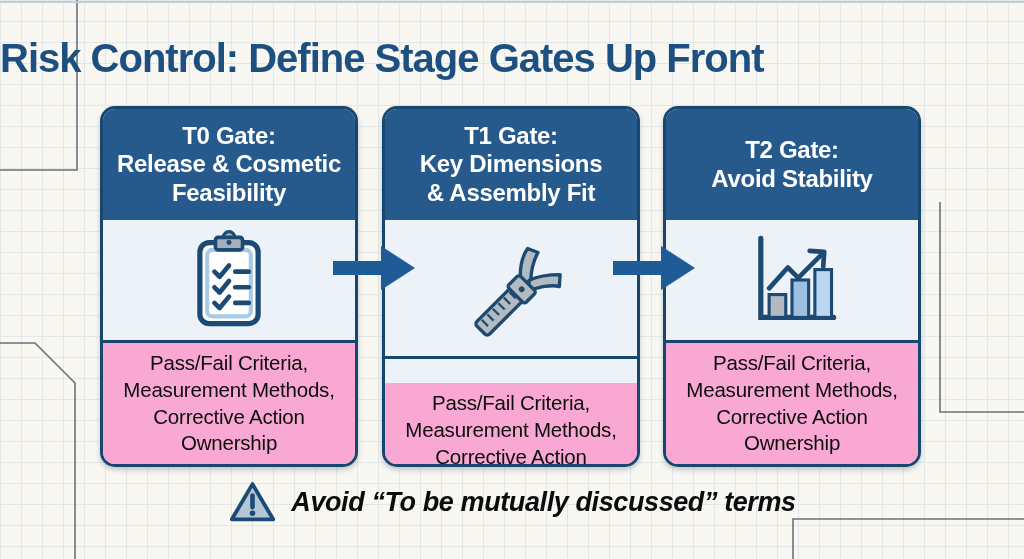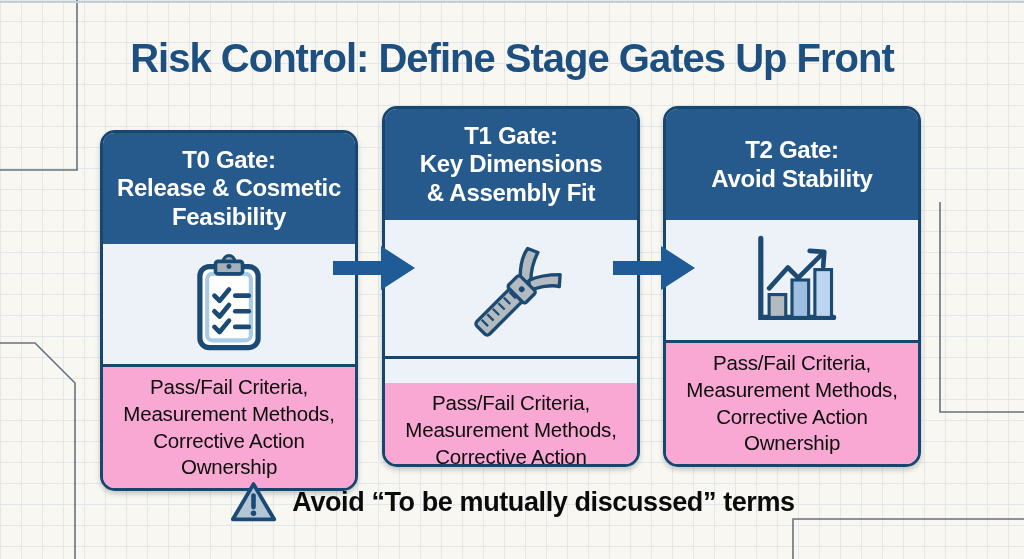--- a/index.html
+++ b/index.html
@@ -10,36 +10,36 @@
     font-family:"Liberation Sans", sans-serif;
     background-color:#f8f7f2;
     background-image:
       linear-gradient(#e2e8e9 1px, transparent 1px),
       linear-gradient(90deg, #e2e8e9 1px, transparent 1px);
     background-size:21px 21px;
   }
   .deco{position:absolute;left:0;top:0;width:1024px;height:559px;pointer-events:none;}
   .title{
     position:absolute;left:0;right:0;top:36px;
-    text-align:center;
+    text-align:left;
     font-size:40px;font-weight:bold;letter-spacing:-1px;
     color:#1d5080;
     white-space:nowrap;
   }
   .card{
     position:absolute;top:106px;height:361px;width:258px;
     box-sizing:border-box;
     border:3px solid #17466f;
     border-radius:15px;
     overflow:hidden;
     background:#ecf2f7;
     display:flex;flex-direction:column;
     box-shadow:0 3px 5px rgba(40,60,80,.25);
   }
-  .card-1{left:100px;margin-top:24px;} .card-2{left:382px;gap:24px;} .card-3{left:663px;}
+  .card-1{left:100px;} .card-2{left:382px;gap:24px;} .card-3{left:663px;}
   .card-header{
     height:111px;flex:0 0 111px;
     background:#265a8c;
     display:flex;align-items:center;justify-content:center;
     text-align:center;
     color:#ffffff;font-size:24px;font-weight:bold;line-height:1.17;
     letter-spacing:-0.3px;
     white-space:pre-line;
     padding:0 6px;
   }
@@ -60,20 +60,21 @@
   }
   .arrow{position:absolute;top:244px;width:84px;height:48px;z-index:5;}
   .arrow-1{left:333px;} .arrow-2{left:613px;}
   .note{
     position:absolute;left:0;right:0;top:479px;height:46px;
     display:flex;align-items:center;justify-content:center;gap:14px;
   }
   .note-text{
     font-size:27px;font-weight:bold;color:#0b0b0b;letter-spacing:-0.4px;
     white-space:nowrap;
+    font-style:italic;
   }
 </style>
 </head>
 <body>
 
 <div class="stage">
 
   <svg class="deco" viewBox="0 0 1024 559">
     <g fill="none" stroke="#4d5c66" stroke-width="1.6" opacity="0.85">
       <polyline points="77,0 77,170 0,170"></polyline>

